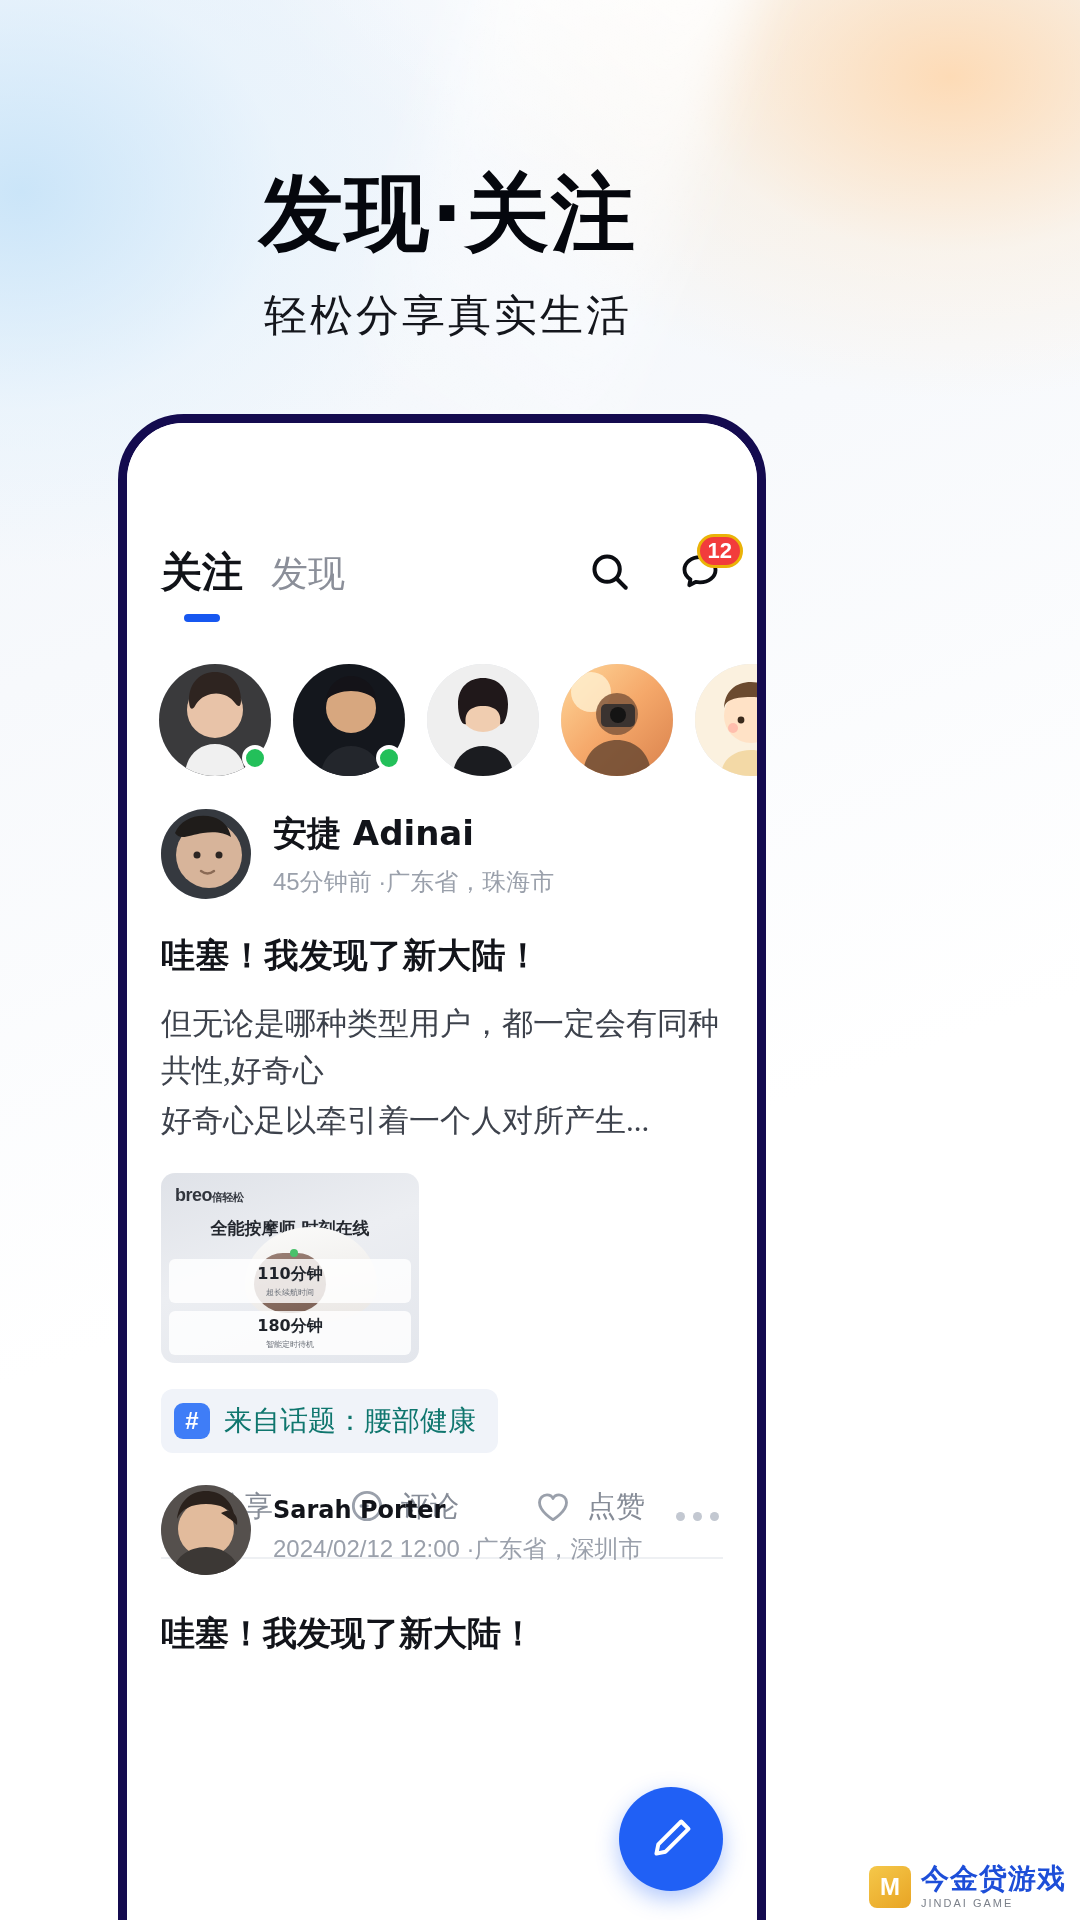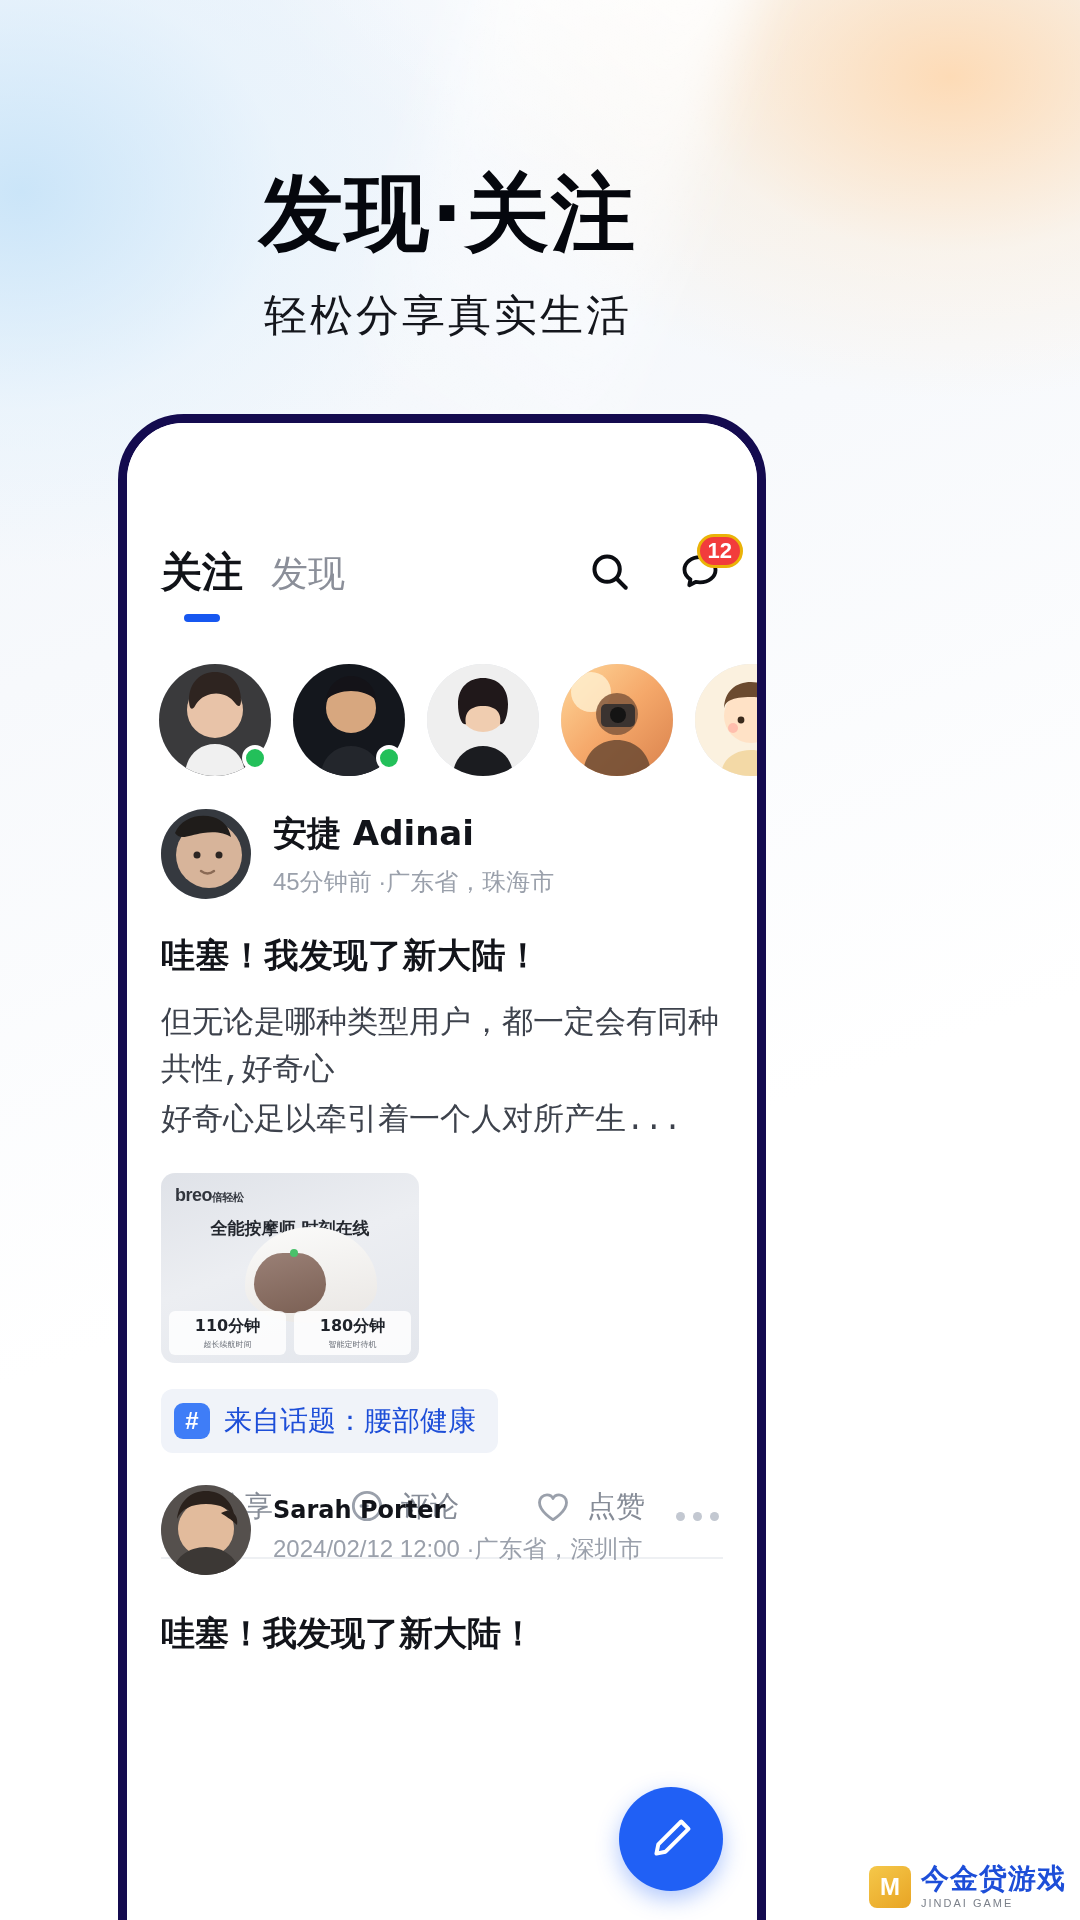--- a/index.html
+++ b/index.html
@@ -95,56 +95,56 @@
   .post { position: absolute; top: 386px; left: 0; right: 0; padding: 0 34px; }
   .post-head { display: flex; align-items: center; gap: 22px; }
   .post-avatar { width: 90px; height: 90px; border-radius: 50%; overflow: hidden; flex: 0 0 auto; background: #cfd4dc; }
   .post-name { font-size: 34px; font-weight: 700; color: #12141a;
     font-family: "DejaVu Sans", "Liberation Sans", sans-serif; }
   .post-meta { font-size: 24px; color: #9aa0ab; margin-top: 9px;
     font-family: Liberation Sans, sans-serif; }
   .post-title { margin-top: 34px; font-size: 34px; font-weight: 700; color: #12141a; letter-spacing: .5px;
     font-family: "DejaVu Sans", "Liberation Sans", sans-serif; }
   .post-body { margin-top: 22px; font-size: 31px; line-height: 1.5; color: #3d424c;
-    font-family: Liberation Mono, monospace; }
+    font-family: Liberation Serif, serif; }
 
   
   .post-image {
     margin-top: 28px; width: 258px; height: 190px; border-radius: 14px;
     overflow: hidden; position: relative;
     background: linear-gradient(160deg,#dfe2e8 0%, #eceef2 45%, #e3e6ec 100%);
   }
   .pi-logo { position: absolute; top: 12px; left: 14px; font-size: 18px; font-weight: 700; color: #31353d;
     font-family: "Liberation Sans", sans-serif; letter-spacing: -0.5px; }
   .pi-logo small { font-size: 11px; font-weight: 700; }
   .pi-tag { position: absolute; top: 44px; left: 0; right: 0; text-align: center;
     font-size: 17px; font-weight: 700; color: #23272e;
     font-family: "DejaVu Sans", sans-serif; }
   .pi-blob { position: absolute; left: 58%; top: 54%; transform: translate(-50%,-50%);
     width: 132px; height: 96px; border-radius: 52% 52% 48% 48% / 62% 62% 38% 38%;
     background: linear-gradient(170deg,#fbfbfa,#e9e6e3); }
   .pi-blob2 { position: absolute; left: 50%; top: 58%; transform: translate(-50%,-50%);
     width: 72px; height: 60px; border-radius: 40% 40% 46% 46% / 52% 52% 48% 48%;
     background: linear-gradient(165deg,#9a8076,#7b6054); }
   .pi-led { position: absolute; left: 50%; top: 40%; width: 8px; height: 8px; border-radius: 50%; background: #49c16a; }
-  .pi-foot { position: absolute; left: 8px; right: 8px; bottom: 8px; display: flex; gap: 8px; }
+  .pi-foot { position: absolute; left: 8px; right: 8px; bottom: 8px; display: flex; gap: 8px; flex-direction: column; }
   .pi-chip { flex: 1; background: rgba(255,255,255,0.82); border-radius: 6px; padding: 5px 2px; text-align: center; }
   .pi-chip b { display: block; font-size: 16px; color: #1f232a; font-family: "DejaVu Sans", sans-serif; }
   .pi-chip span { display: block; font-size: 8px; color: #6b7079; font-family: "DejaVu Sans", sans-serif; margin-top: 2px; }
 
   .topic {
     margin-top: 26px; display: inline-flex; align-items: center; gap: 14px;
     background: #f0f3f9; border-radius: 12px; padding: 13px 22px 13px 13px;
   }
   .topic-hash {
     width: 36px; height: 36px; border-radius: 9px; background: #3f7df7; color: #fff;
     display: flex; align-items: center; justify-content: center; font-size: 24px; font-weight: 700;
     font-family: "Liberation Sans", sans-serif;
   }
-  .topic-text { font-size: 28px; color: #1d4ed8; font-family: "DejaVu Sans", sans-serif; }
+  .topic-text { font-size: 28px; color: #0f766e; font-family: "DejaVu Sans", sans-serif; }
 
   .actions {
     margin-top: 34px; display: flex; align-items: center; gap: 74px;
     padding-bottom: 30px; border-bottom: 2px solid #eef0f3;
     position: relative;
   }
   .action { display: flex; align-items: center; gap: 14px; }
   .action-label { font-size: 29px; color: #868c97; font-family: "DejaVu Sans", sans-serif; }
   .more-dots { position: absolute; right: 4px; bottom: 36px; display: flex; gap: 8px; }
   .more-dots i { width: 9px; height: 9px; border-radius: 50%; background: #c3c8d1; display: block; }

